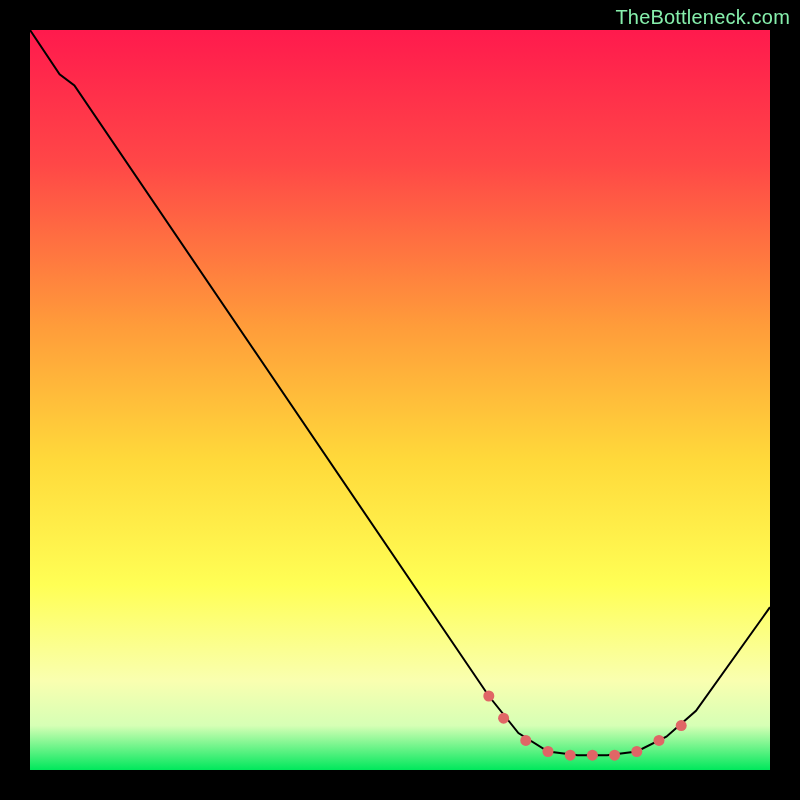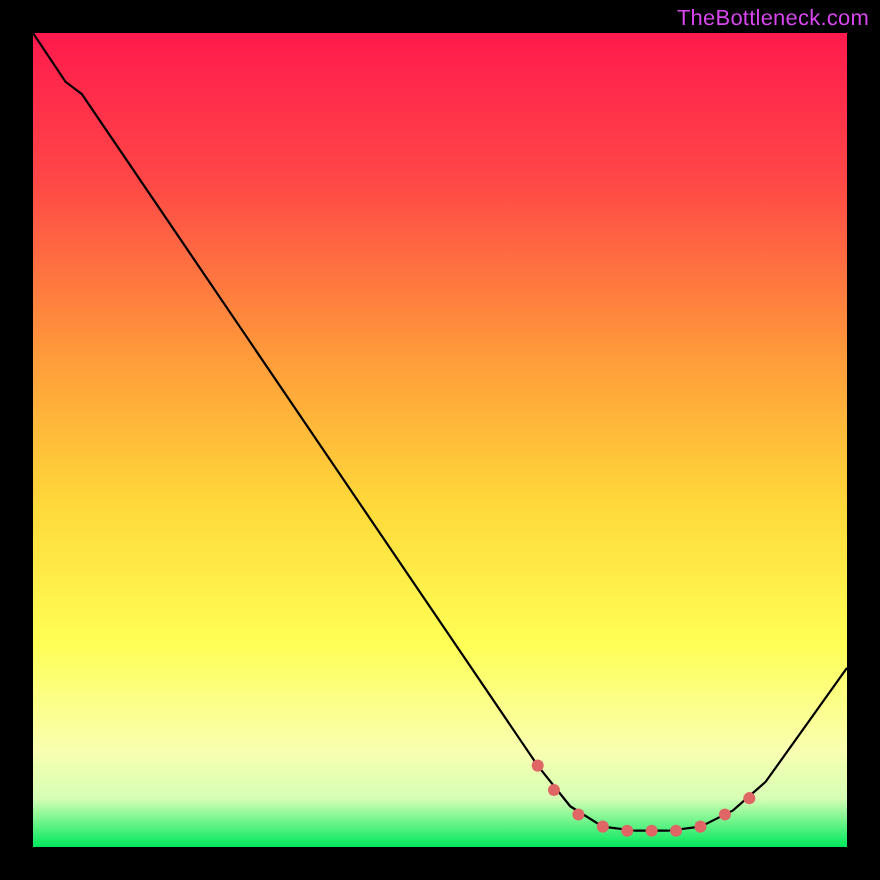--- a/index.html
+++ b/index.html
@@ -8,21 +8,21 @@
     width: 800px;
     height: 800px;
     background: #000;
     position: relative;
     font-family: Arial, sans-serif;
   }
   .attribution {
     position: absolute;
     top: 6px;
     right: 10px;
-    color: #d946ef;
+    color: #86efac;
     font-size: 20px;
     letter-spacing: 0.2px;
   }
   .plot-area {
     position: absolute;
     left: 30px;
     top: 30px;
     width: 740px;
     height: 740px;
     overflow: hidden;

